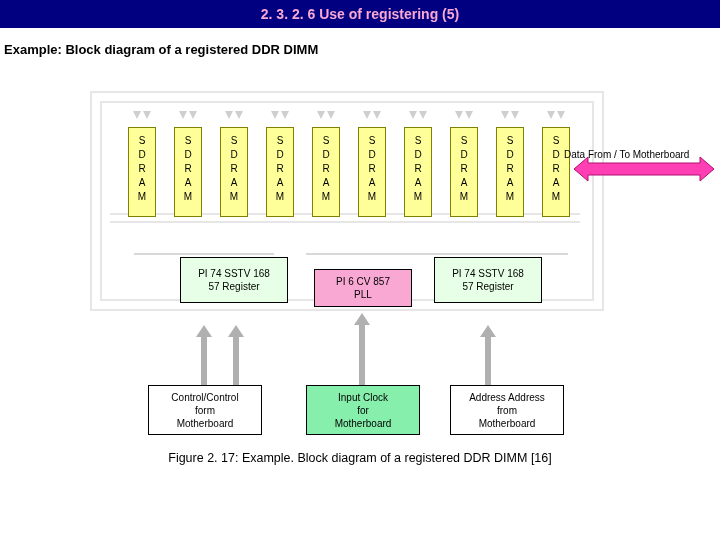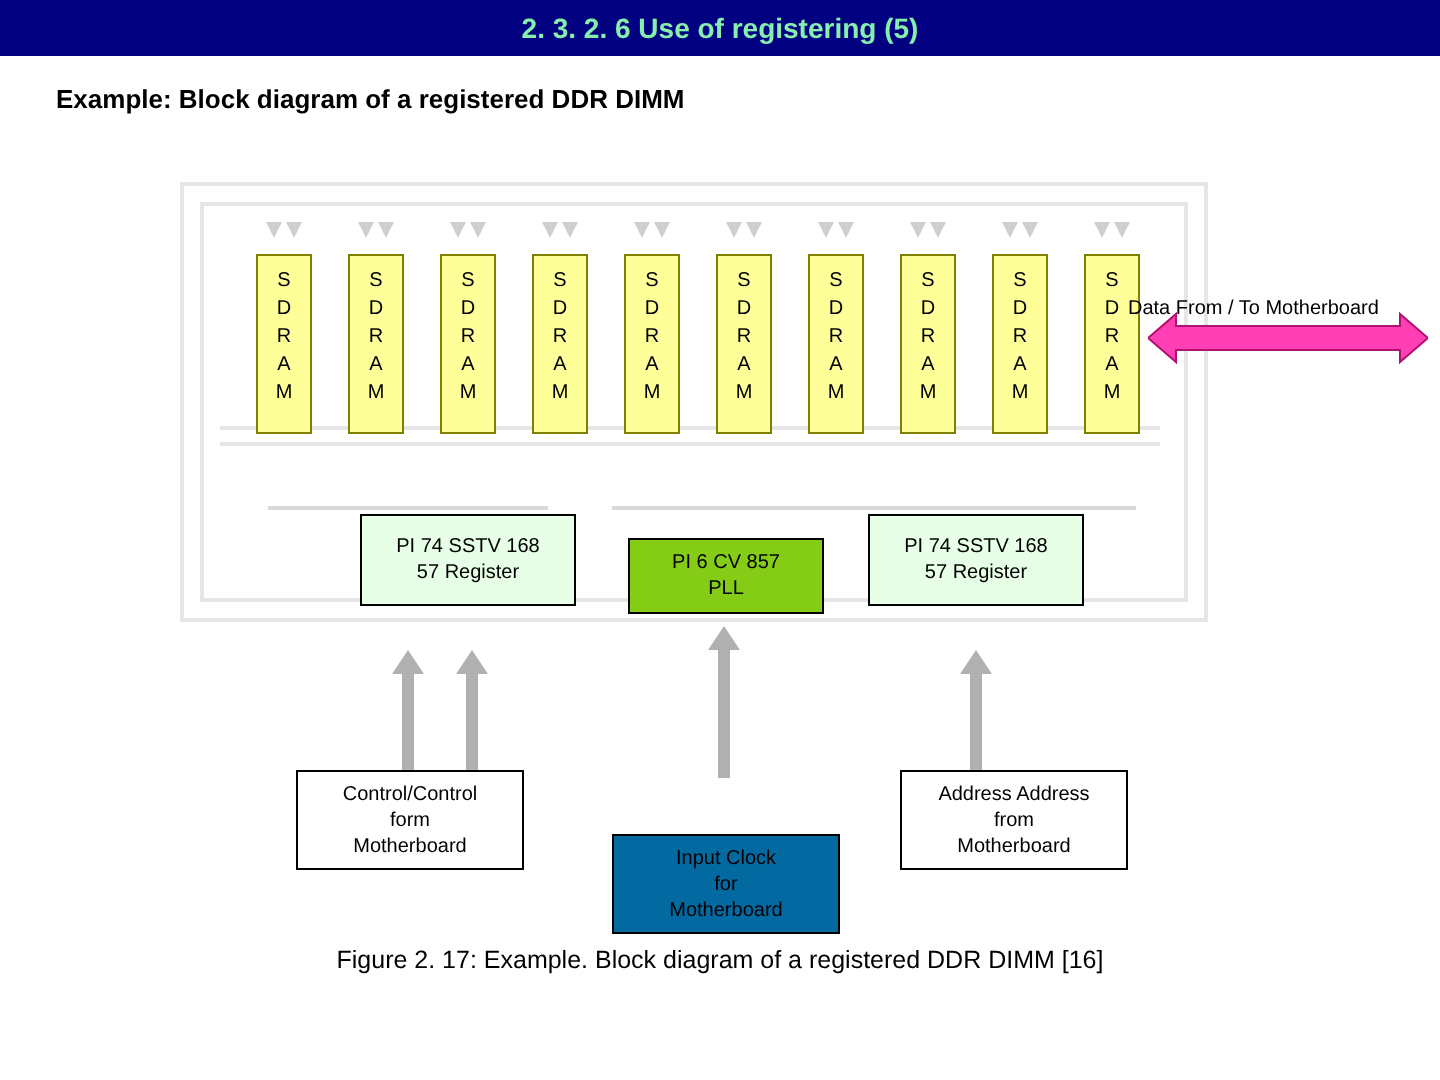--- a/index.html
+++ b/index.html
@@ -7,29 +7,29 @@
     padding: 0;
     width: 720px;
     height: 540px;
     background: #fff;
     font-family: Verdana, Geneva, sans-serif;
     font-size: 12px;
     color: #000;
   }
   .title-bar {
     background: #000080;
-    color: #86efac;
+    color: #f9a8d4;
     font-weight: bold;
     text-align: center;
     padding: 6px 0;
     font-size: 14px;
   }
   .subtitle {
     font-weight: bold;
-    padding: 14px 16px 0 28px;
+    padding: 14px 16px 0 4px;
     font-size: 13px;
   }
   .diagram {
     position: relative;
     margin: 28px 14px 0 14px;
     height: 360px;
   }
   
   .frame-outer {
     position: absolute;
@@ -128,39 +128,39 @@
     border: 1px solid #000;
     background: #fff;
     font-size: 10px;
     text-align: center;
     display: flex;
     flex-direction: column;
     justify-content: center;
     line-height: 13px;
   }
   .regL { left: 166px; background: #e6ffe6; }
-  .regM { left: 300px; background: #84cc16; top: 184px; height: 36px; width: 96px; }
+  .regM { left: 300px; background: #f9a8d4; top: 184px; height: 36px; width: 96px; }
   .regR { left: 420px; background: #e6ffe6; }
   
   .src-box {
     position: absolute;
     top: 300px;
     width: 112px;
     height: 48px;
     border: 1px solid #000;
     background: #fff;
     font-size: 10px;
     text-align: center;
     display: flex;
     flex-direction: column;
     justify-content: center;
     line-height: 13px;
   }
   .srcL { left: 134px; }
-  .srcM { left: 292px; background: #0369a1; margin-top: 32px; }
+  .srcM { left: 292px; background: #86efac; }
   .srcR { left: 436px; }
   
   .up-arrow {
     position: absolute;
     width: 16px;
   }
   .up-arrow .head {
     width: 0; height: 0;
     border-left: 8px solid transparent;
     border-right: 8px solid transparent;
@@ -168,21 +168,21 @@
     margin: 0 auto;
   }
   .up-arrow .shaft {
     width: 6px;
     background: #b0b0b0;
     margin: 0 auto;
   }
   .caption {
     text-align: center;
     font-size: 12.5px;
-    margin-top: 28px;
+    margin-top: 6px;
   }
   
   .fan {
     position: absolute;
     border-top: 2px solid #d8d8d8;
   }
 </style>
 </head>
 <body>
 

